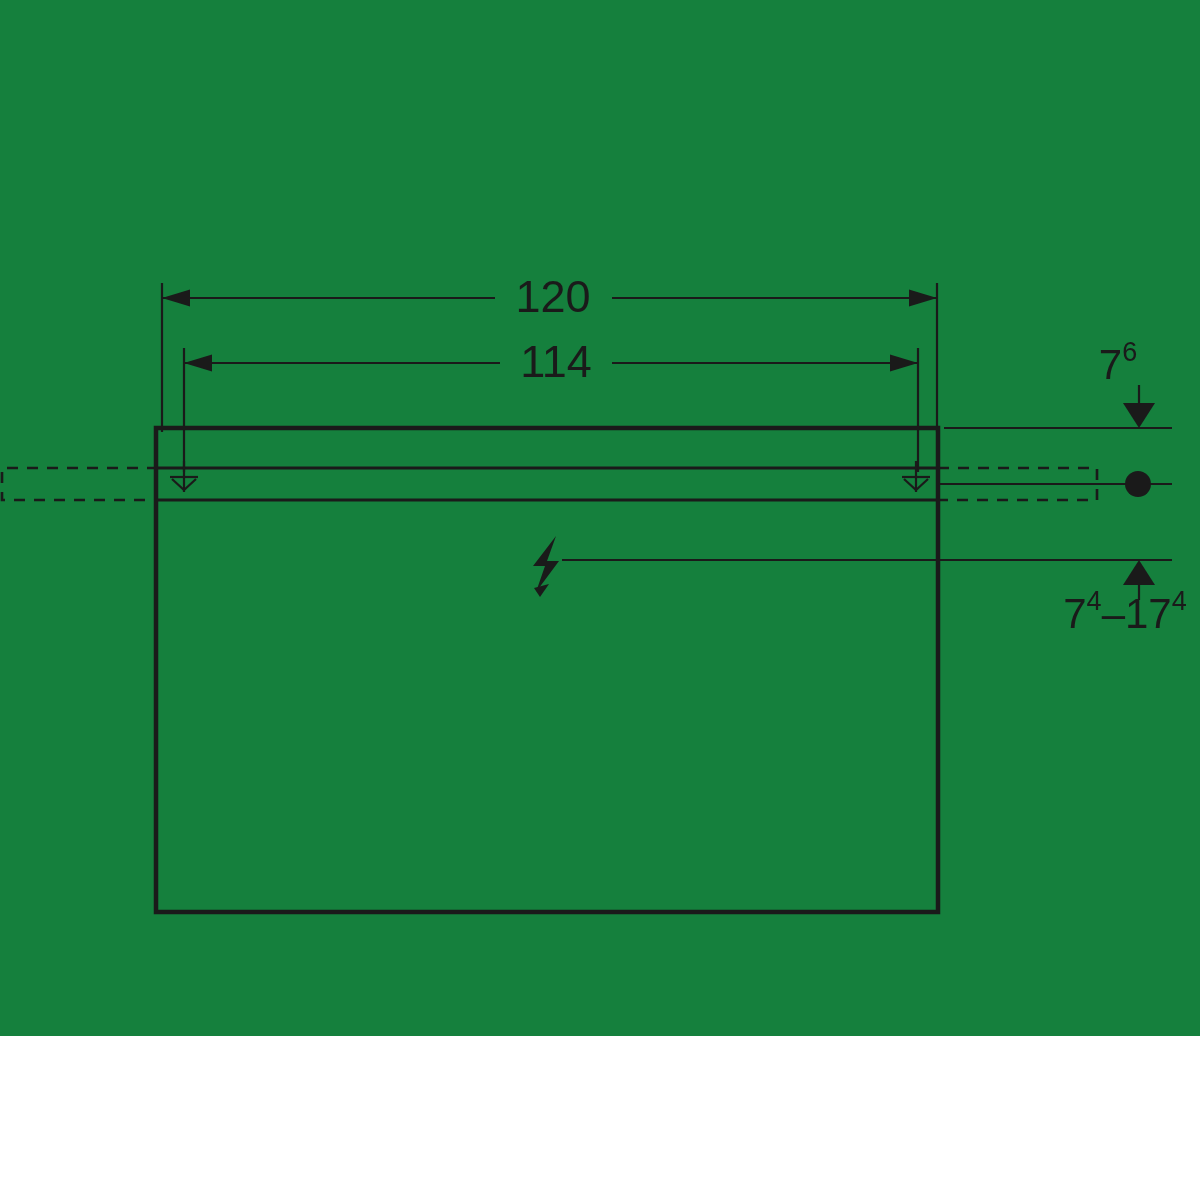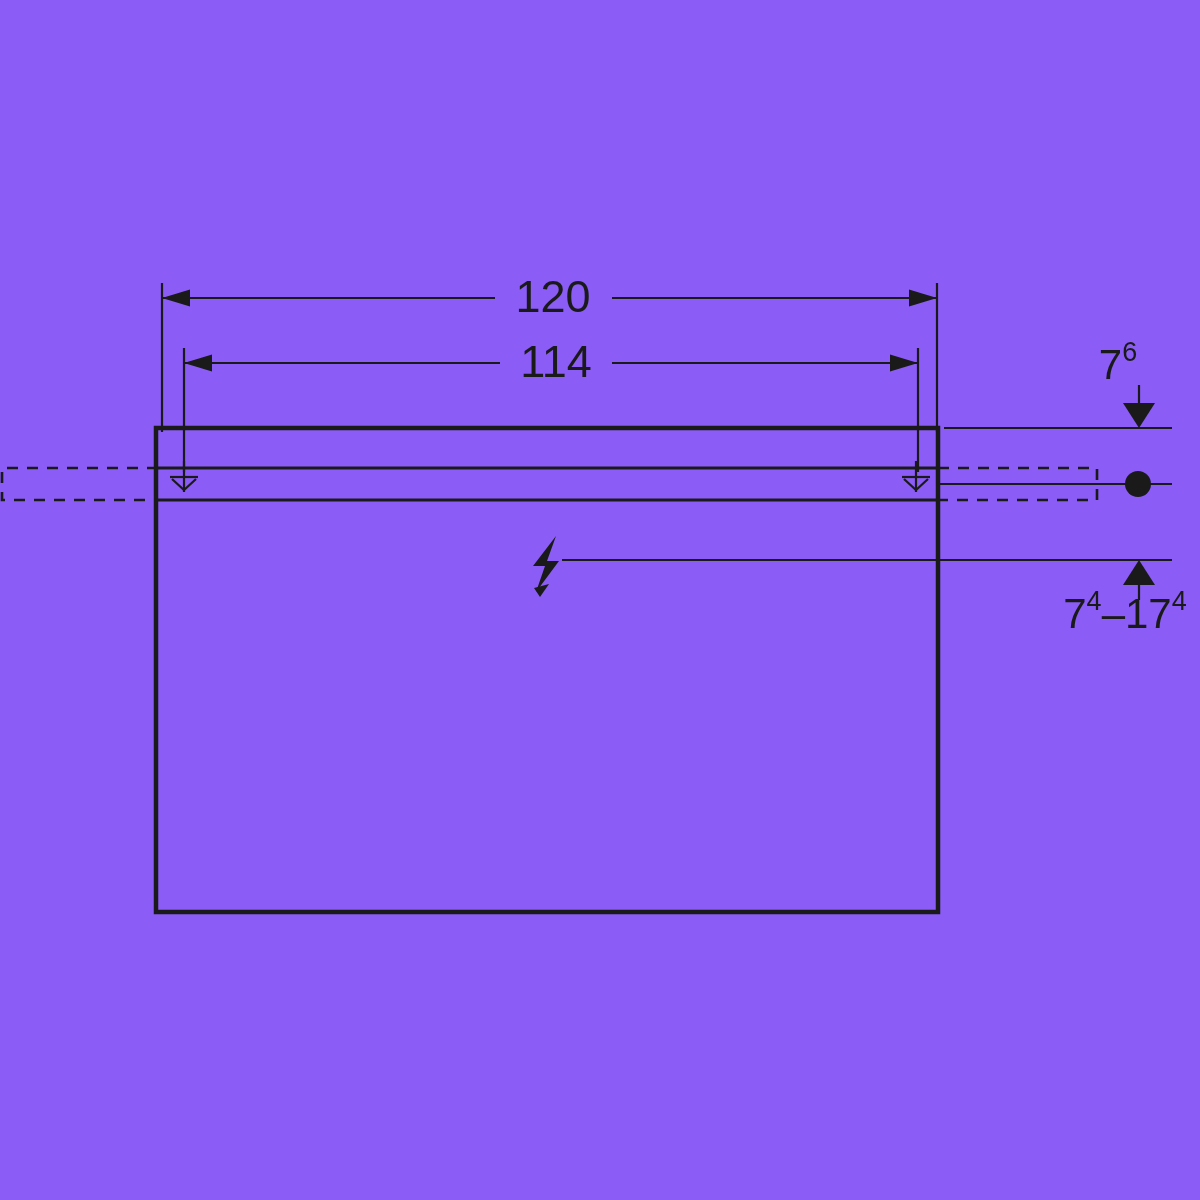--- a/index.html
+++ b/index.html
@@ -7,22 +7,22 @@
     padding: 0;
     background: #ffffff;
   }
   body {
     font-family: "Liberation Sans", sans-serif;
     color: #1a1a1a;
   }
   #drawing-root {
     position: relative;
     width: 1200px;
-    height: 1200px;
-    background: #8b5cf6;
+    height: 1036px;
+    background: #15803d;
     overflow: hidden;
   }
   #technical-drawing {
     position: absolute;
     inset: 0;
     width: 1200px;
     height: 1200px;
     display: block;
   }
   .dim-text {

